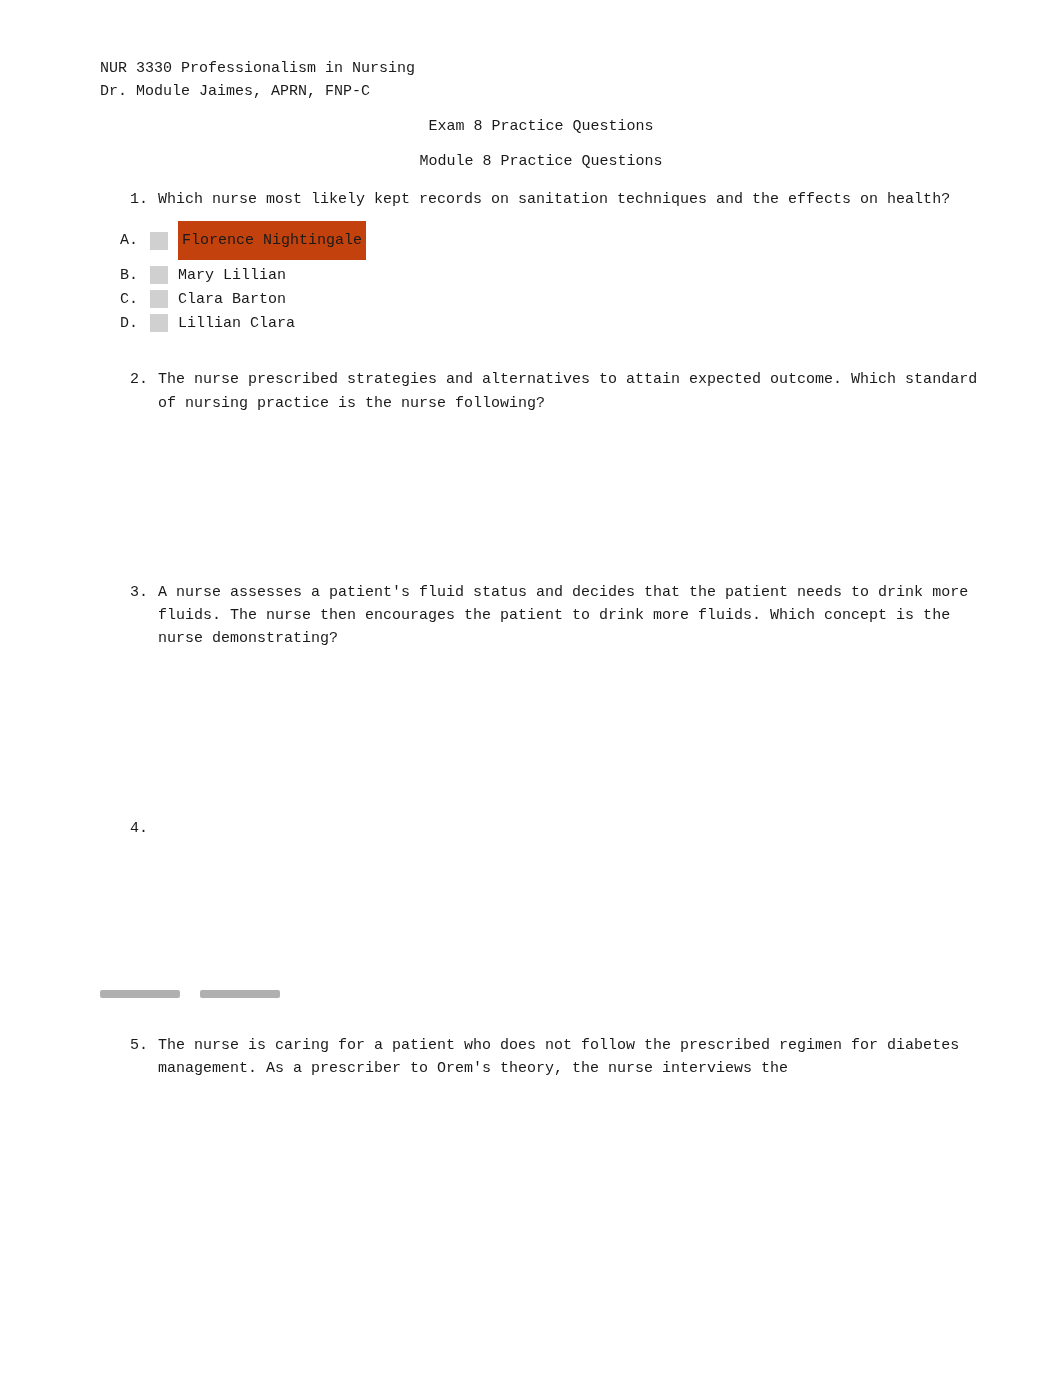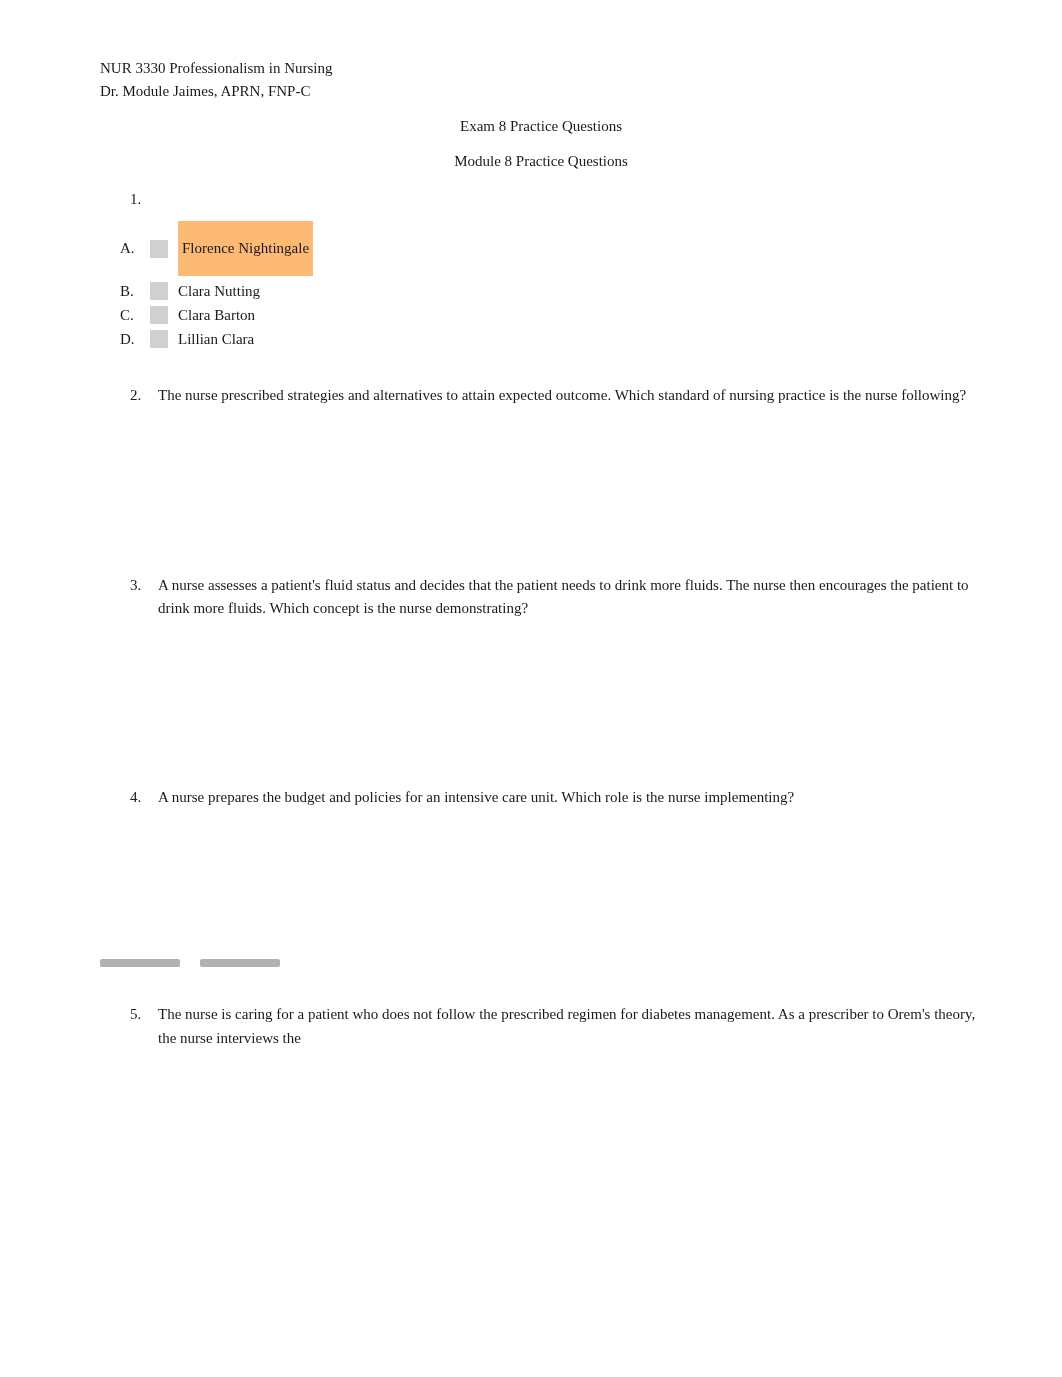--- a/index.html
+++ b/index.html
@@ -1,18 +1,19 @@
 <!DOCTYPE html>
 <html><head>
   <meta charset="utf-8">
   <style>
     * {
       margin: 0;
       padding: 0;
       box-sizing: border-box;
+      font-family: Liberation Mono, monospace;
     }
 
     body {
       background: #ffffff;
       font-family: 'Times New Roman', Times, serif;
       font-size: 15px;
       color: #1a1a1a;
       width: 1062px;
       min-height: 1377px;
       padding: 60px 80px 60px 100px;
@@ -77,22 +78,22 @@
       background-color: #d0d0d0;
       margin-right: 10px;
       flex-shrink: 0;
     }
 
     .option-text {
       font-size: 15px;
     }
 
     .highlighted {
-      background-color: #fdba74;
-      padding: 19px 4px;
+      background-color: #c2410c;
+      padding: 11px 4px;
     }
 
     .spacer {
       height: 120px;
     }
 
     .bottom-indicator {
       display: flex;
       gap: 20px;
       margin-top: 20px;
@@ -117,31 +118,32 @@
 </div>
 
 <div class="center-title">Exam 8 Practice Questions</div>
 <div class="center-title">Module 8 Practice Questions</div>
 
 <div class="questions-container">
 
   <div class="question-block">
     <div class="question-text">
       <span class="question-number">1.</span>
+      <span class="question-body">Which nurse   most   likely kept records on sanitation techniques and the effects on health?</span>
     </div>
     <div class="answer-options">
       <div class="answer-option">
         <span class="option-letter">A.</span>
         <div class="option-indicator"></div>
         <span class="option-text highlighted">Florence Nightingale</span>
       </div>
       <div class="answer-option">
         <span class="option-letter">B.</span>
         <div class="option-indicator"></div>
-        <span class="option-text">Clara Nutting</span>
+        <span class="option-text">Mary Lillian</span>
       </div>
       <div class="answer-option">
         <span class="option-letter">C.</span>
         <div class="option-indicator"></div>
         <span class="option-text">Clara Barton</span>
       </div>
       <div class="answer-option">
         <span class="option-letter">D.</span>
         <div class="option-indicator"></div>
         <span class="option-text">Lillian Clara</span>
@@ -161,21 +163,20 @@
     <div class="question-text">
       <span class="question-number">3.</span>
       <span class="question-body">A nurse assesses a patient's fluid status and decides that the patient needs to drink more fluids. The nurse then encourages the patient to drink more fluids. Which concept is the nurse demonstrating?</span>
     </div>
     <div class="spacer"></div>
   </div>
 
   <div class="question-block">
     <div class="question-text">
       <span class="question-number">4.</span>
-      <span class="question-body">A nurse prepares the budget and policies for an intensive care unit. Which role is the nurse implementing?</span>
     </div>
     <div class="spacer"></div>
     <div class="bottom-indicator">
       <div class="bottom-bar"></div>
       <div class="bottom-bar"></div>
     </div>
   </div>
 
   <div class="question-block">
     <div class="question-text">

